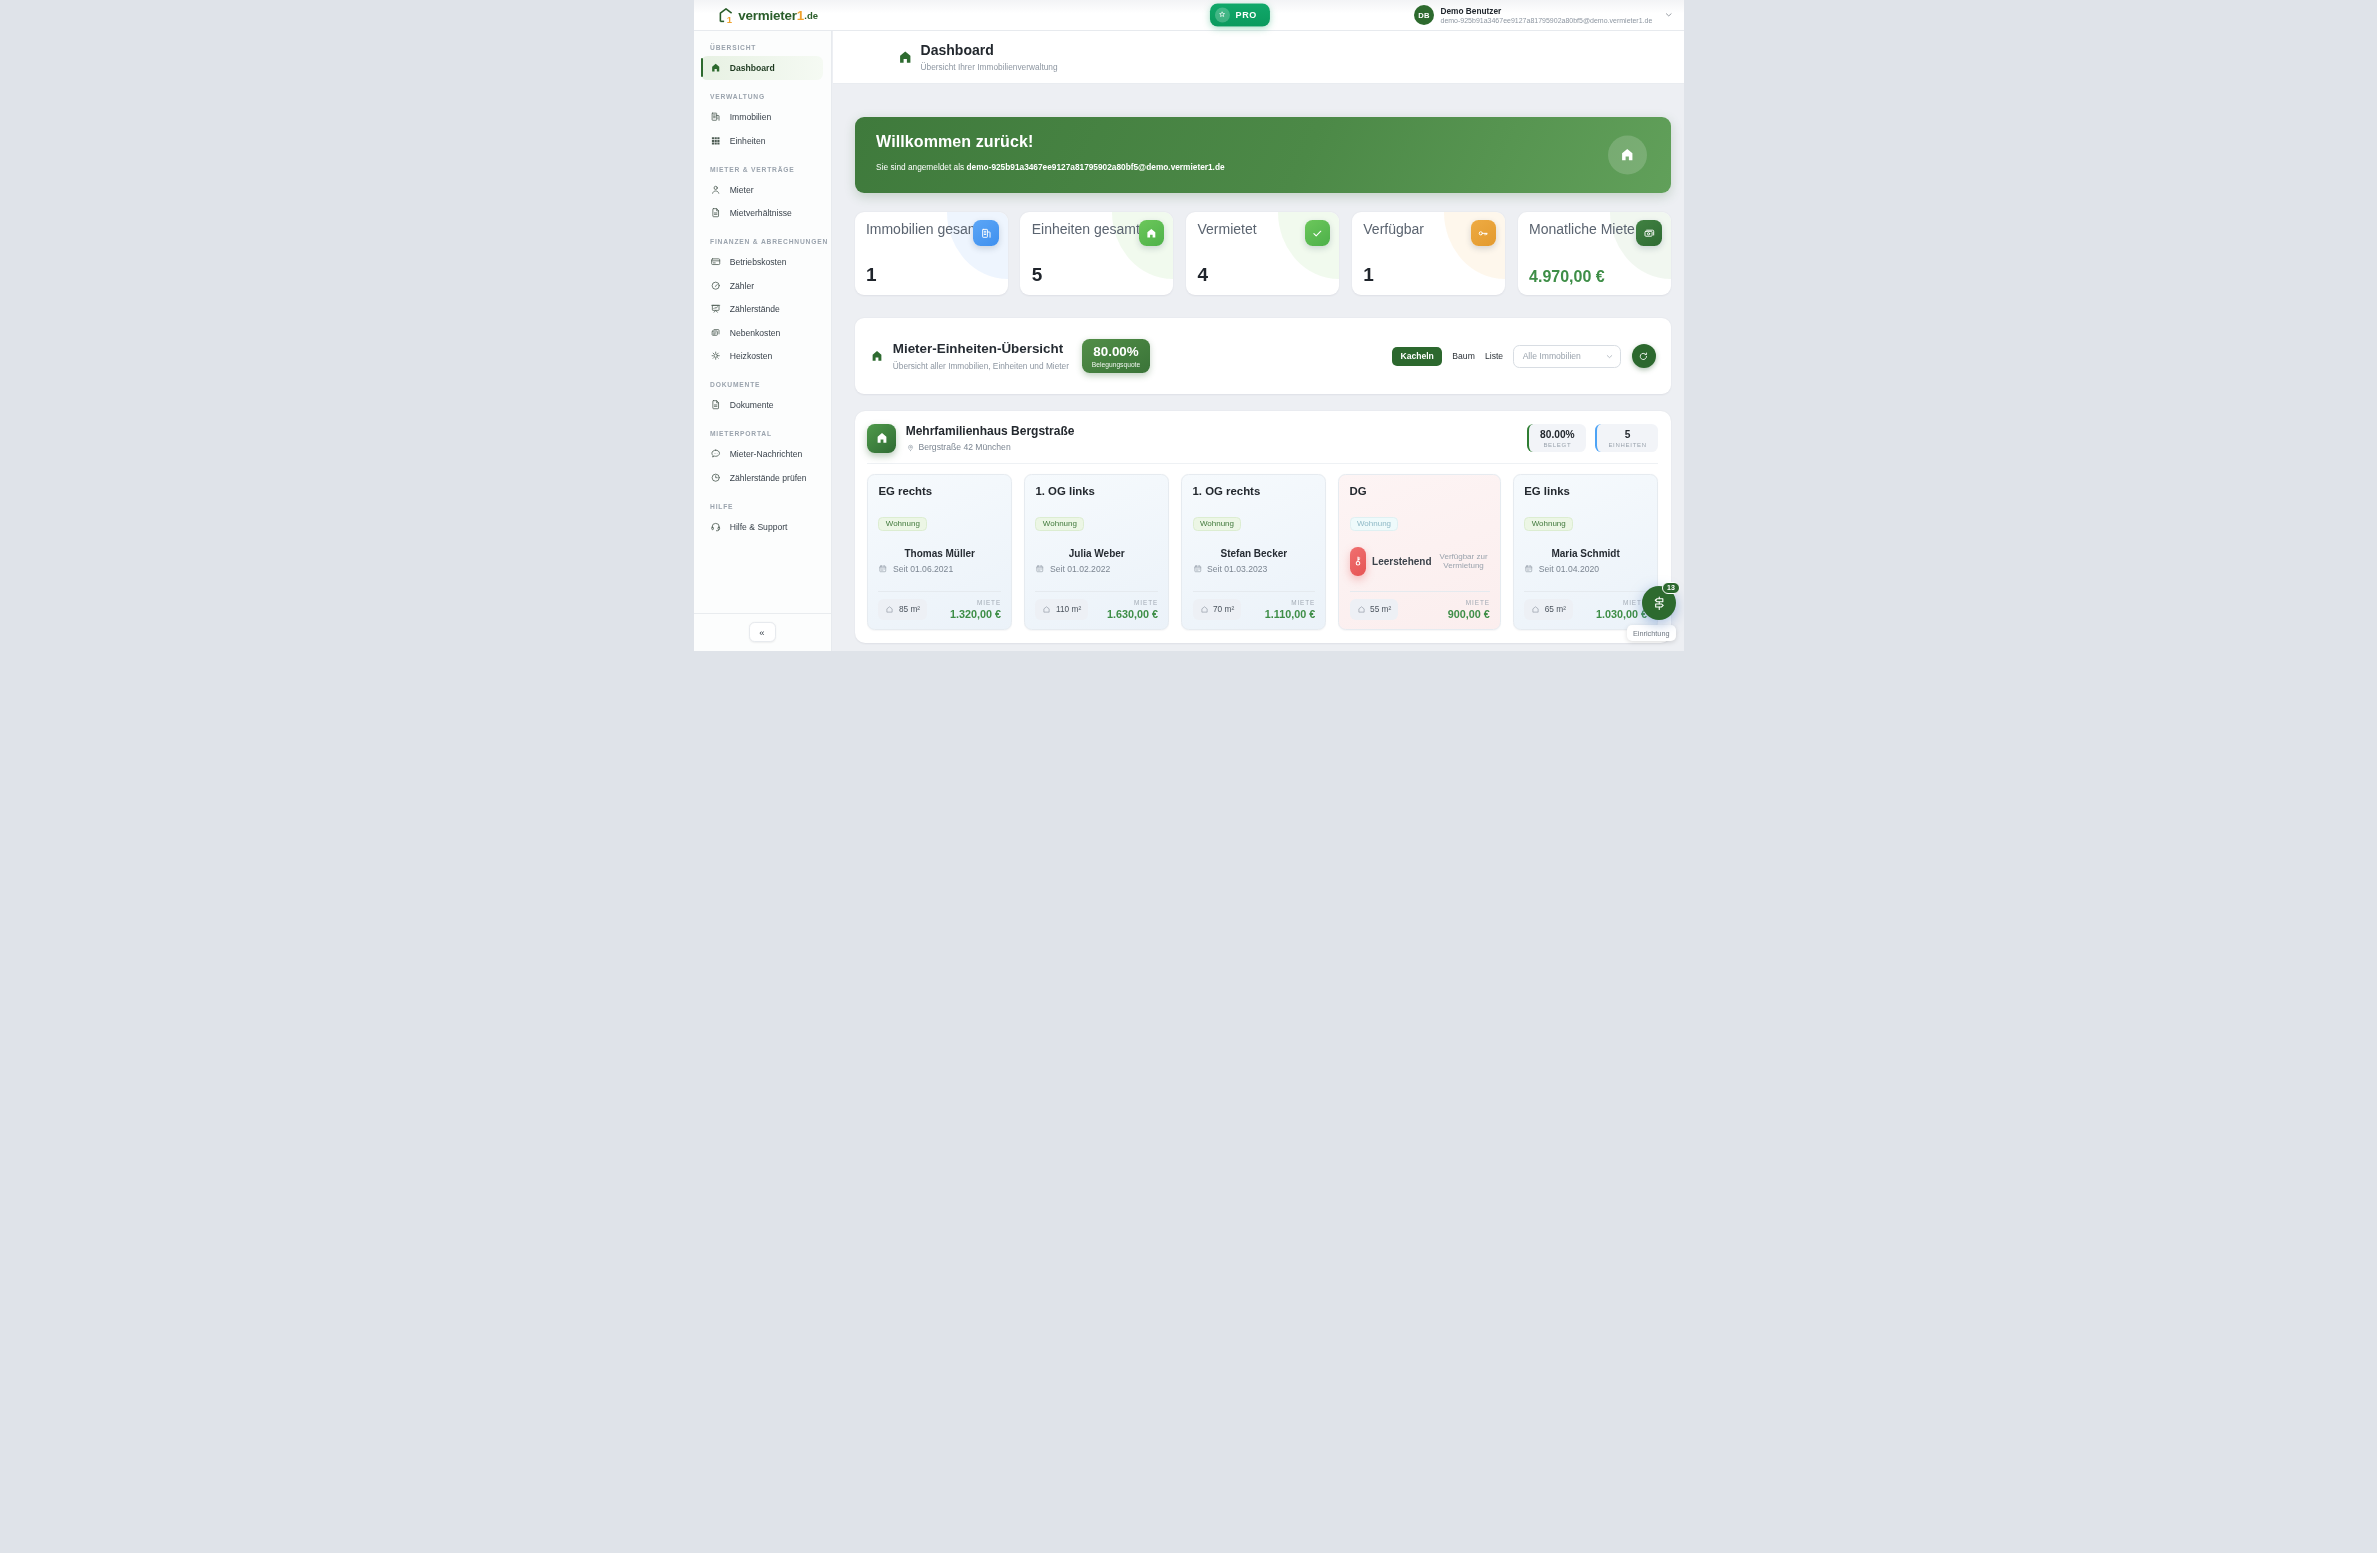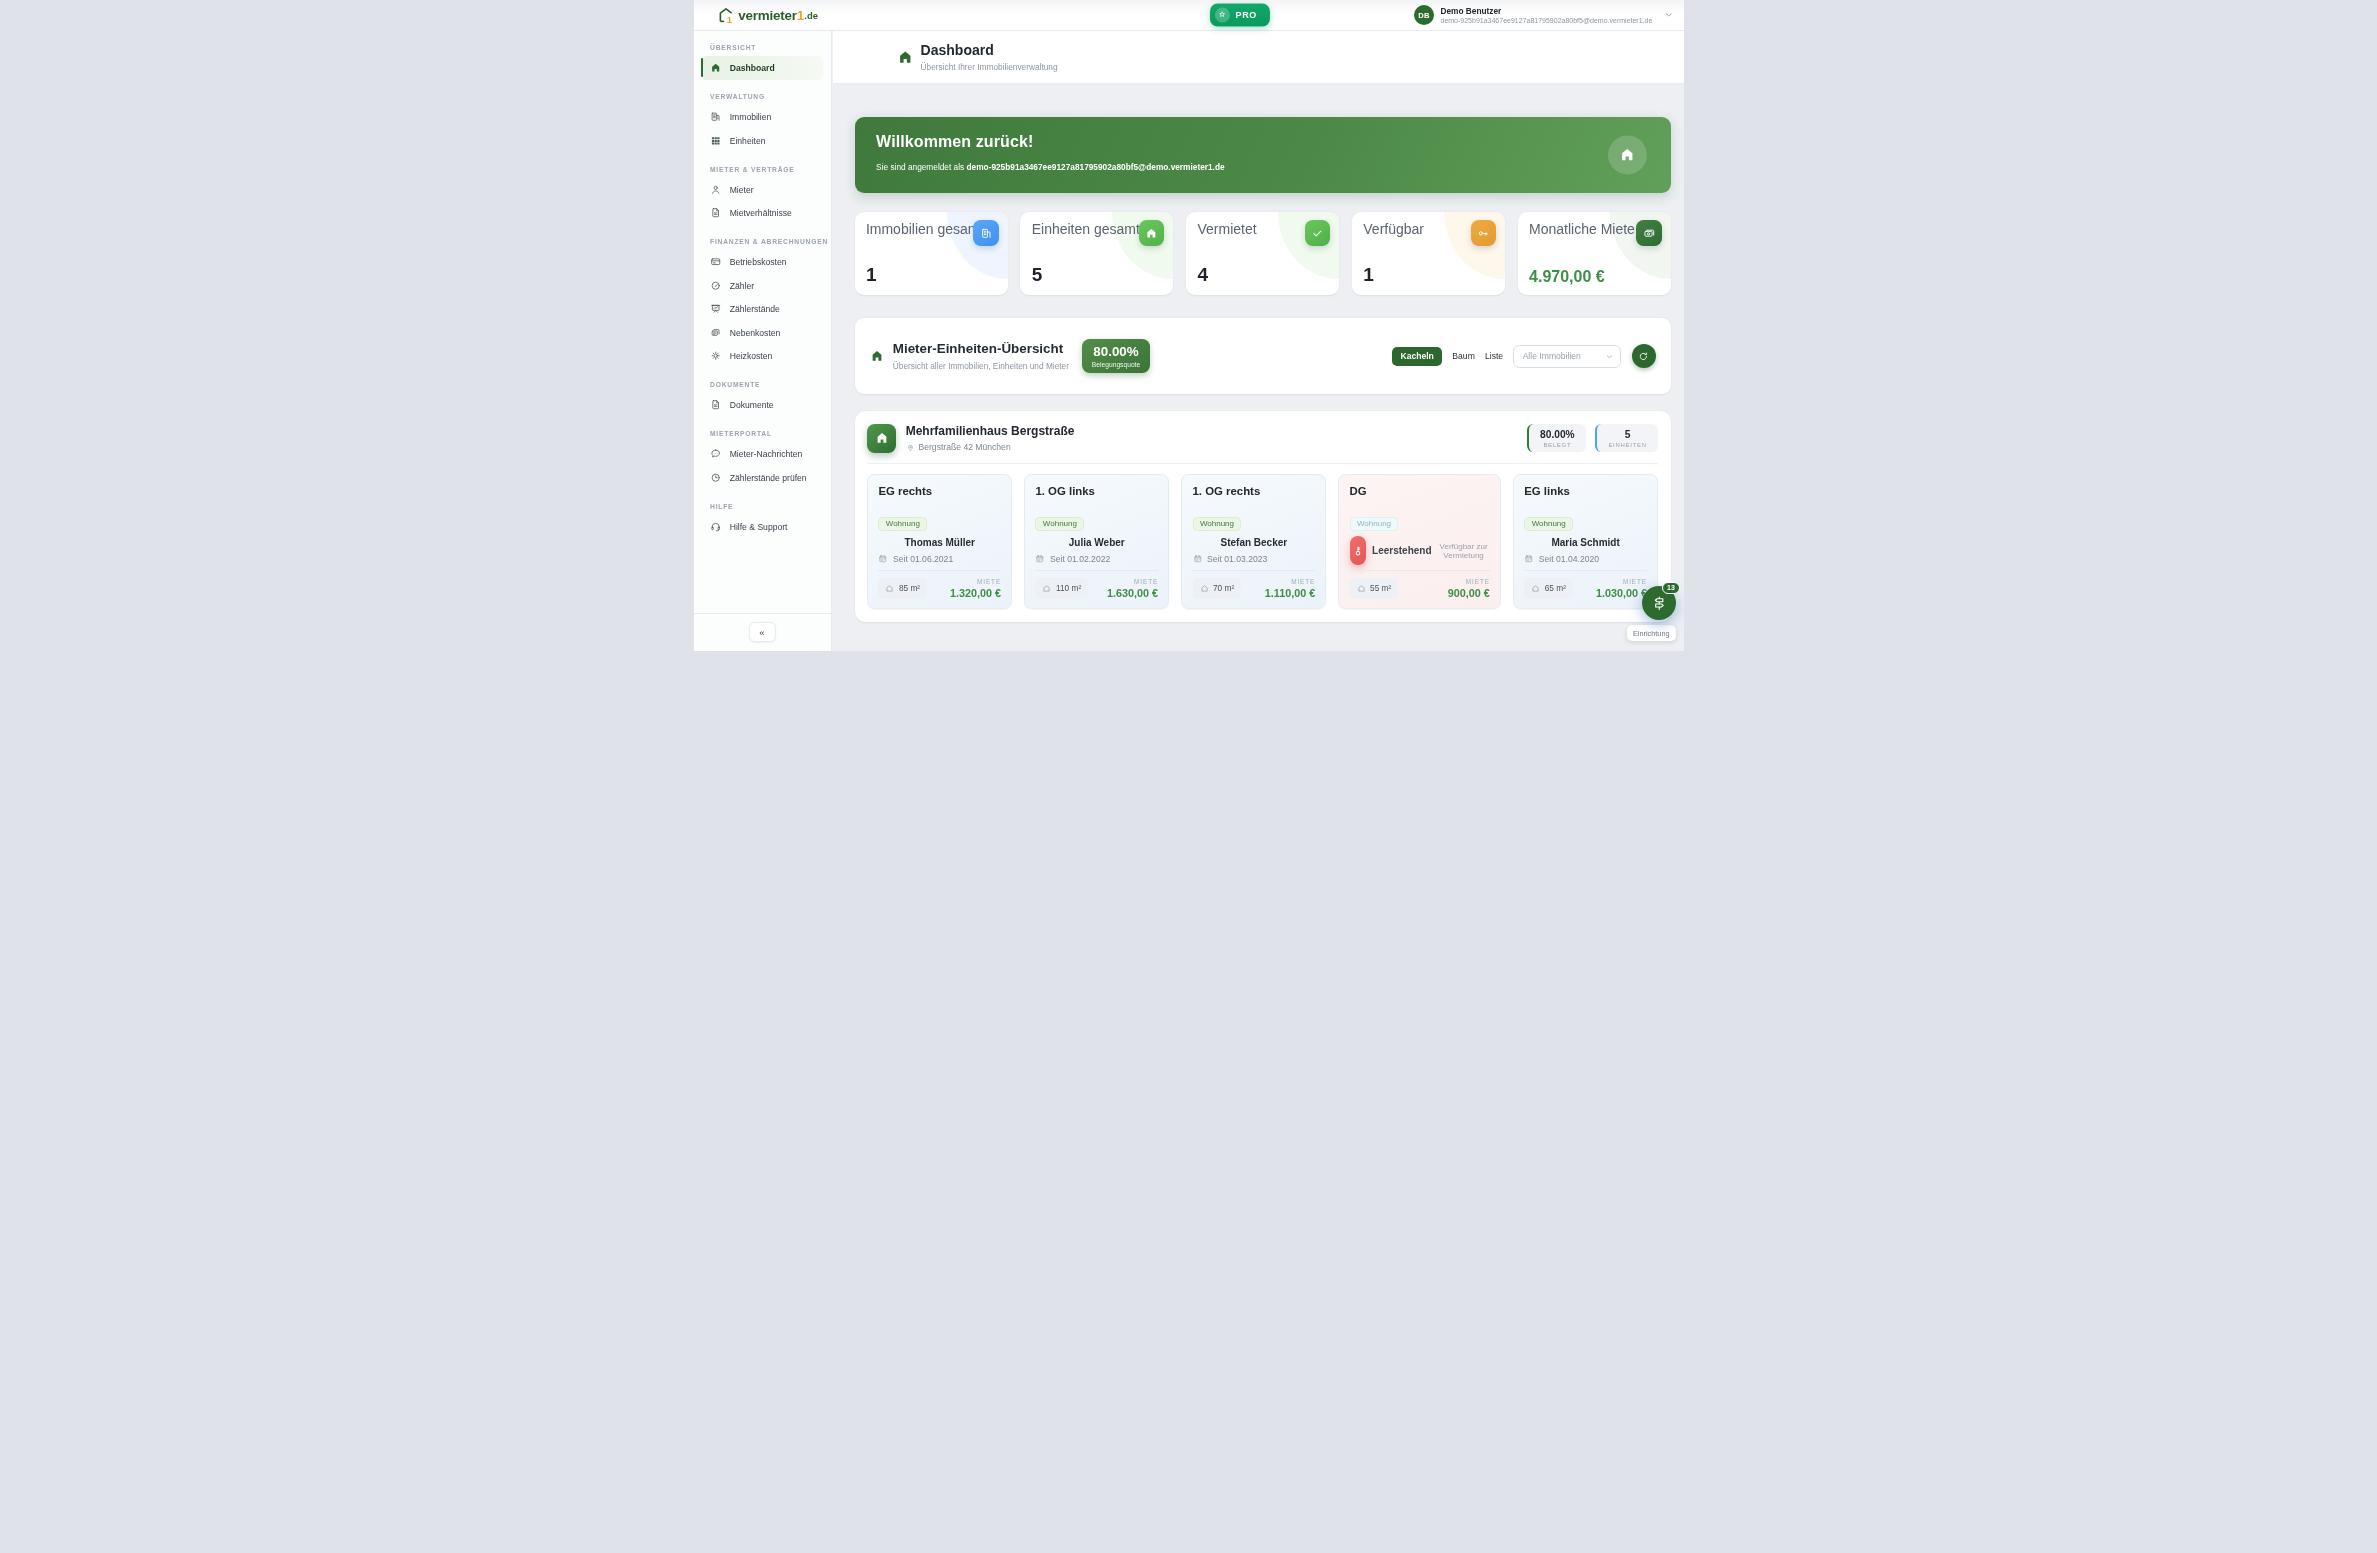--- a/index.html
+++ b/index.html
@@ -92,21 +92,21 @@
   .prop-addr { display:flex; align-items:center; gap:3.8px; margin-top:3.8px; color:#7b8591; font-size:8.6px; }
   .prop-addr svg { color:#9aa3ad; }
   .prop-stats { margin-left:auto; display:flex; gap:9px; }
   .mini-stat { background:#f2f4f8; border-radius:6.4px; padding:4.5px 11.4px; text-align:center; border-left:2.5px solid #2e7d32; min-width:56px; }
   .mini-stat.blue { border-left-color:#4da3f5; }
   .mini-val { font-size:10.2px; font-weight:800; color:#23282e; }
   .mini-label { font-size:6px; color:#9aa3ad; letter-spacing:0.7px; margin-top:1.9px; }
 
   
   .units { display:grid; grid-template-columns:repeat(5,1fr); gap:12px; margin-top:10.2px; }
-  .unit-card { height:135px; border-radius:7.6px; border:0.6px solid #e6ebf0; background:linear-gradient(160deg,#f6fafd 0%,#ebf2f9 100%); padding:9.5px 10.2px; display:flex; flex-direction:column; box-shadow:0 0.6px 1.3px rgba(25,35,55,.04); }
+  .unit-card { height:156px; border-radius:7.6px; border:0.6px solid #e6ebf0; background:linear-gradient(160deg,#f6fafd 0%,#ebf2f9 100%); padding:9.5px 10.2px; display:flex; flex-direction:column; box-shadow:0 0.6px 1.3px rgba(25,35,55,.04); }
   .unit-card.vacant { background:linear-gradient(160deg,#fdf4f4 0%,#fbeeee 100%); }
   .unit-name { font-size:11.4px; font-weight:800; color:#23282e; }
   .unit-badge { align-self:flex-start; margin-top:20px; font-size:8px; padding:1.9px 6.4px; border-radius:4.5px; background:#ecf6e5; border:0.6px solid #dcedd1; color:#41793c; }
   .unit-card.vacant .unit-badge { background:#eefafb; border-color:#dff0f2; color:#8fb9c6; }
   .unit-mid { flex:1; display:flex; flex-direction:column; justify-content:center; }
   .tenant-name { font-size:10px; font-weight:700; color:#262c33;text-align:center; }
   .since-row { display:flex; align-items:center; gap:5.1px; margin-top:5.1px; color:#7b8591; font-size:8.6px; }
   .since-row svg { color:#9aa3ad; }
   .vacant-mid { flex:1; display:flex; flex-direction:row; align-items:center; justify-content:center; text-align:center; gap:5.7px; }
   .vacant-icon { width:29px; height:29px; border-radius:7.6px; background:linear-gradient(140deg,#f07070,#e65454); color:#fff; display:grid; place-items:center; box-shadow:0 3.8px 9px rgba(230,90,90,.35); }

